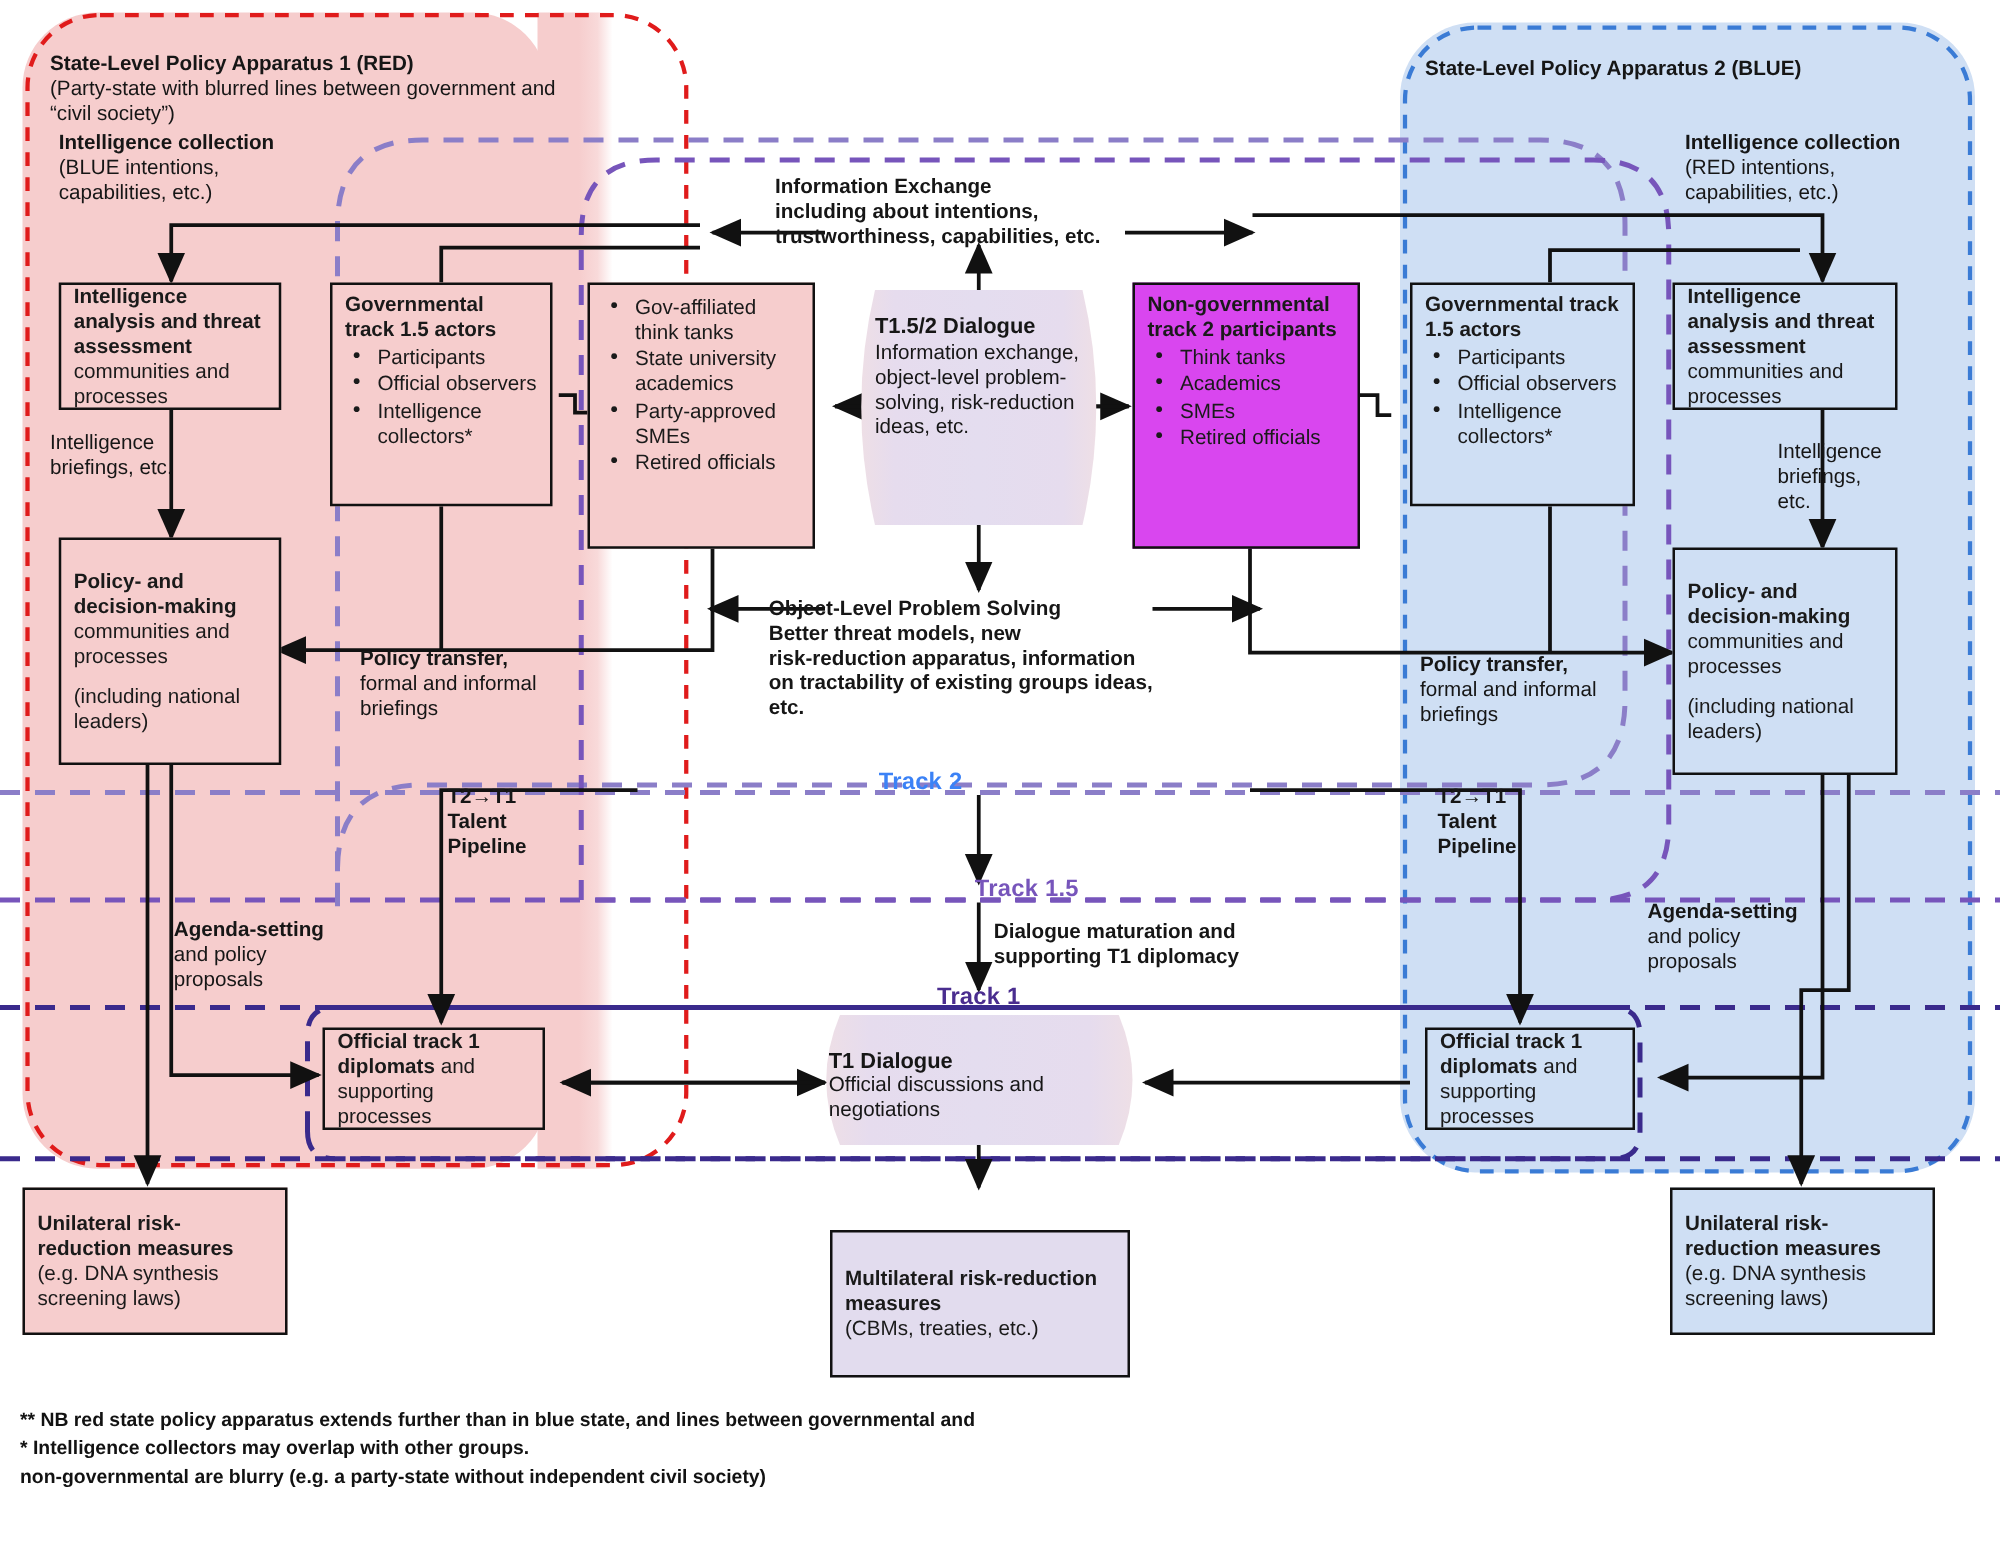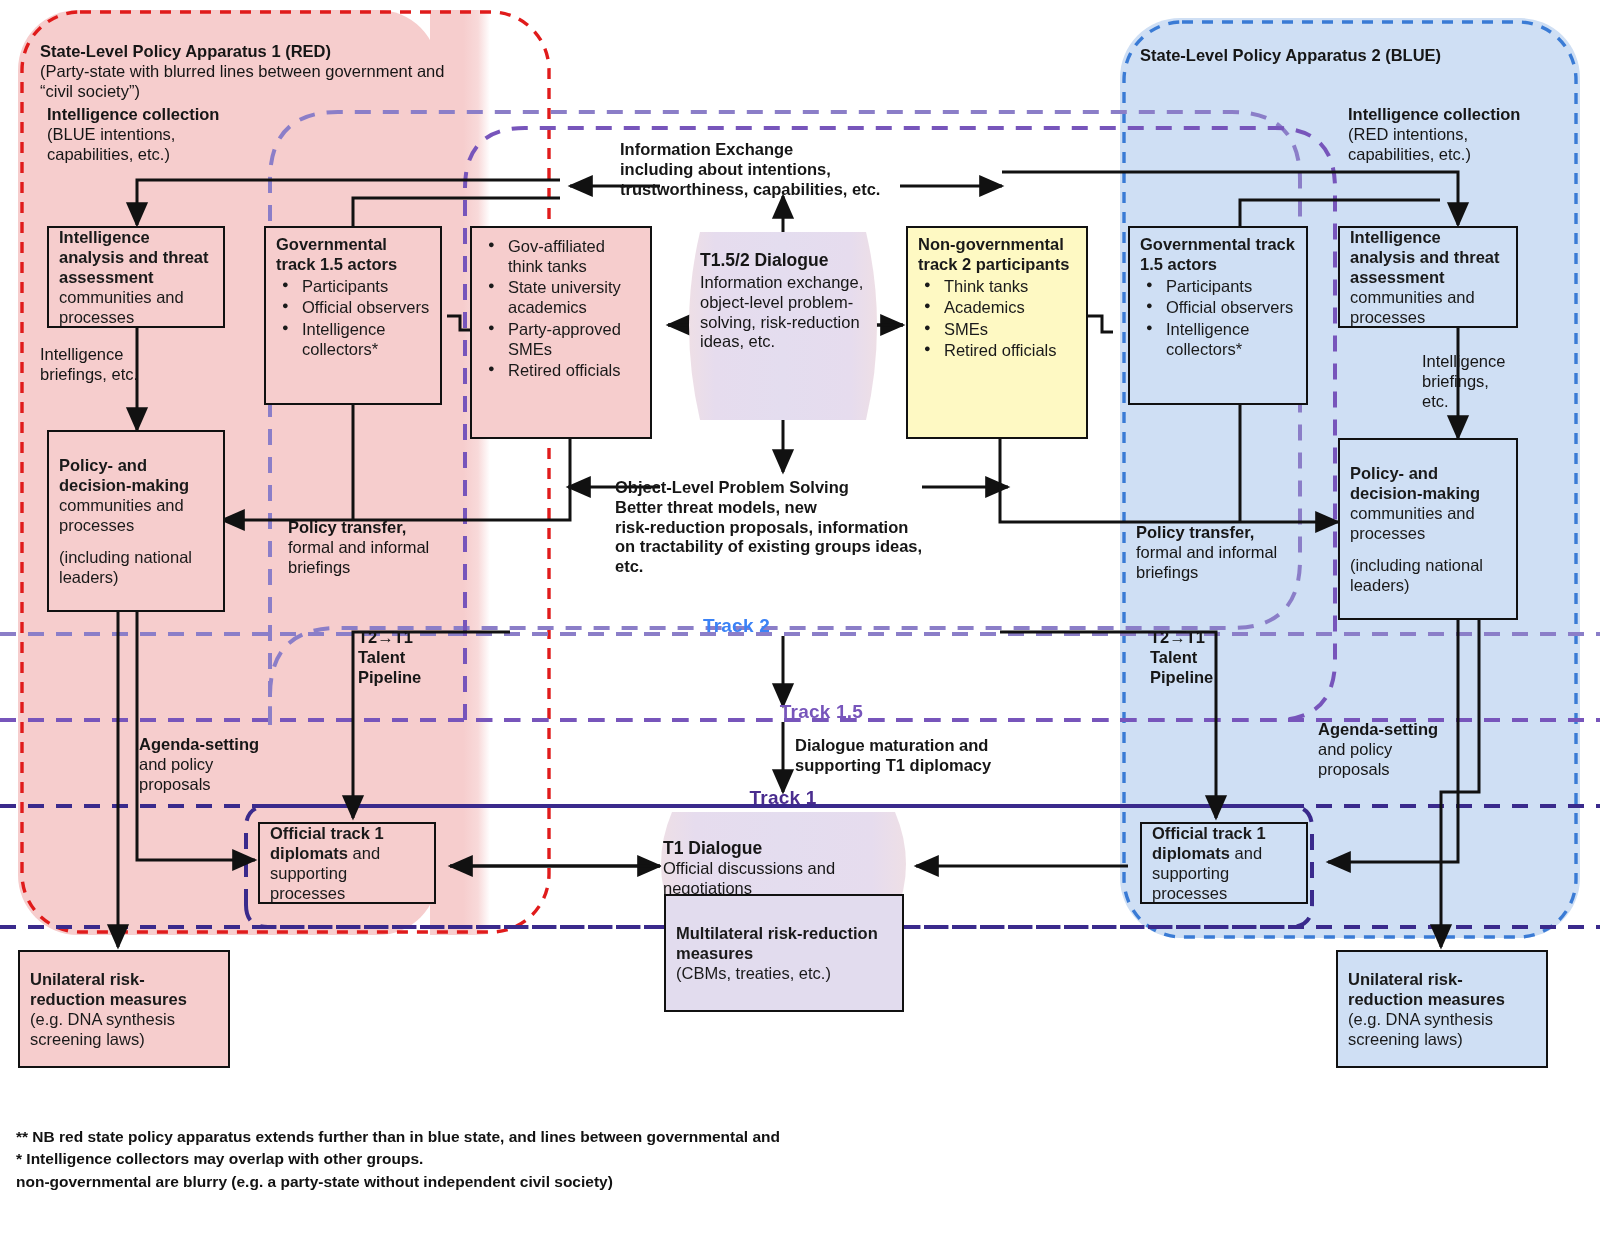--- a/index.html
+++ b/index.html
@@ -6,21 +6,21 @@
   body{font-family:"Liberation Sans","DejaVu Sans",sans-serif;}
   #stage{position:relative;width:1600px;height:1245px;overflow:hidden;background:#fff;}
   svg.layer{position:absolute;left:0;top:0;width:1600px;height:1245px;pointer-events:none;}
 
   
   .box{position:absolute;box-sizing:border-box;border:2.5px solid #111;
        display:flex;flex-direction:column;justify-content:center;
        font-size:16.5px;line-height:1.22;color:#1a1a1a;}
   .box.red{background:#f6cdcd;}
   .box.blue{background:#cfdff4;}
-  .box.white{background:#fef9c3;}
+  .box.white{background:#d946ef;}
   .box.lav{background:#e2dcee;}
   .box .pad{padding:6px 10px;}
   .ctr{text-align:left;}
   .lft{text-align:left;}
   b,.b{font-weight:700;}
   ul{margin:2px 0 0 0;padding-left:26px;list-style:none;}
   ul li{position:relative;margin:0 0 1px 0;}
   ul li:before{content:"\25CF";position:absolute;left:-20px;top:0;font-size:11px;line-height:1.5;}
 
   
@@ -247,40 +247,40 @@
         <li>Academics</li>
         <li>SMEs</li>
         <li>Retired officials</li>
       </ul>
     </div>
   </div>
 
   <div class="lbl ctr" style="left:615px;top:478px;width:345px;">
     <div class="t">Object-Level Problem Solving</div>
     <div class="t">Better threat models, new</div>
-    <div class="t">risk-reduction proposals, information</div>
+    <div class="t">risk-reduction apparatus, information</div>
     <div class="t">on tractability of existing groups ideas,</div>
     <div class="t">etc.</div>
   </div>
 
   <div class="trk" style="left:703px;top:615px;width:160px;text-align:left;color:#3b82f6;">Track 2</div>
   <div class="trk" style="left:703px;top:701px;width:160px;text-align:right;color:#7755bb;">Track 1.5</div>
   <div class="trk" style="left:703px;top:787px;width:160px;text-align:center;color:#4a2d8f;">Track 1</div>
 
   <div class="lbl ctr" style="left:795px;top:736px;width:215px;">
     <div class="t">Dialogue maturation and</div>
     <div class="t">supporting T1 diplomacy</div>
   </div>
 
   <div class="lbl ctr" style="left:663px;top:838px;width:240px;">
     <div class="t" style="font-size:17.5px;">T1 Dialogue</div>
     <div>Official discussions and negotiations</div>
   </div>
 
-  <div class="box lav" style="left:664px;top:894px;width:240px;height:118px;">
+  <div class="box lav" style="left:664px;top:984px;width:240px;height:118px;">
     <div class="pad ctr">
       <div class="b">Multilateral  risk-reduction measures</div>
       <div>(CBMs, treaties, etc.)</div>
     </div>
   </div>
 
   <div class="lbl ctr" style="left:1140px;top:46px;width:430px;">
     <div class="t">State-Level Policy Apparatus 2 (BLUE)</div>
   </div>
 

